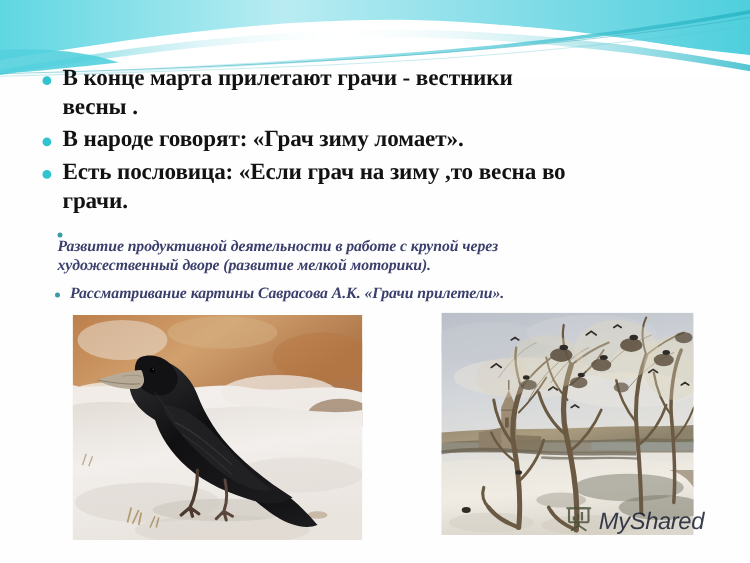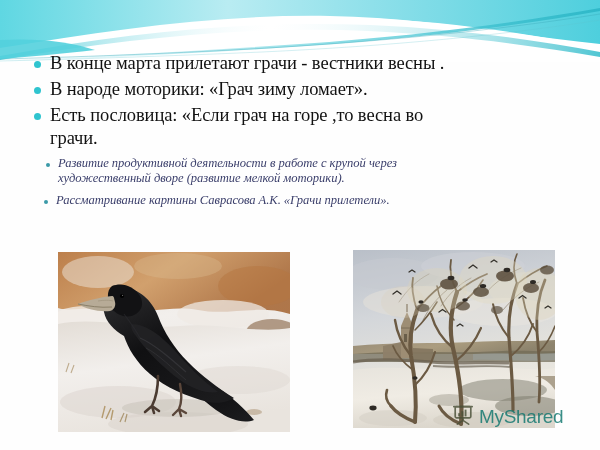--- a/index.html
+++ b/index.html
@@ -31,20 +31,21 @@
     width: 600px; height: 62px;
     overflow: hidden;
   }
   #banner svg { display: block; }
 
   
   #content {
     position: absolute;
     left: 0; top: 52px;
     width: 480px;
+    font-weight: bold;
   }
 
   .bullet-row {
     display: flex;
     align-items: flex-start;
     padding: 0 16px 0 34px;
   }
   .bullet-row.main { margin-bottom: 3px; }
   .bullet-row.sub  { margin-bottom: 1px; padding-left: 46px; }
 
@@ -102,23 +103,24 @@
     position: absolute;
     left: 452px; top: 404px;
     display: flex;
     align-items: center;
     gap: 5px;
     pointer-events: none;
   }
   #watermark .wm-text {
     font-family: "Liberation Sans", sans-serif;
     font-size: 19px;
-    color: #0f766e;
+    color: #0f172a;
     opacity: 0.82;
     letter-spacing: -0.3px;
+    font-style: italic;
   }
   #watermark .wm-icon { opacity: 0.82; }
 </style>
 </head>
 <body>
 
 <div id="slide">
 
   <div id="banner">
     <svg width="600" height="62" viewBox="0 0 600 62" xmlns="http://www.w3.org/2000/svg">
@@ -163,33 +165,33 @@
     <div class="bullet-row main">
       <span class="dot"></span>
       <div class="txt-main">
         <div>В конце марта прилетают грачи - вестники весны .</div>
       </div>
     </div>
 
     <div class="bullet-row main">
       <span class="dot"></span>
       <div class="txt-main">
-        <div>В народе моторики: «Грач зиму ломает».</div>
+        <div>В народе говорят: «Грач зиму ломает».</div>
       </div>
     </div>
 
     <div class="bullet-row main">
       <span class="dot"></span>
       <div class="txt-main">
-        <div>Есть пословица: «Если грач на горе ,то весна во</div>
+        <div>Есть пословица: «Если грач на зиму ,то весна во</div>
         <div>грачи.</div>
       </div>
     </div>
 
-    <div class="bullet-row sub" style="margin-top:6px;">
+    <div class="bullet-row sub" style="margin-top:6px;flex-direction:column;">
       <span class="dot"></span>
       <div class="txt-sub">
         <div>Развитие продуктивной деятельности  в работе  с крупой  через</div>
         <div>художественный дворе (развитие мелкой моторики).</div>
       </div>
     </div>
 
     <div class="bullet-row sub" style="margin-top:7px;padding-left:44px;">
       <span class="dot"></span>
       <div class="txt-sub">

